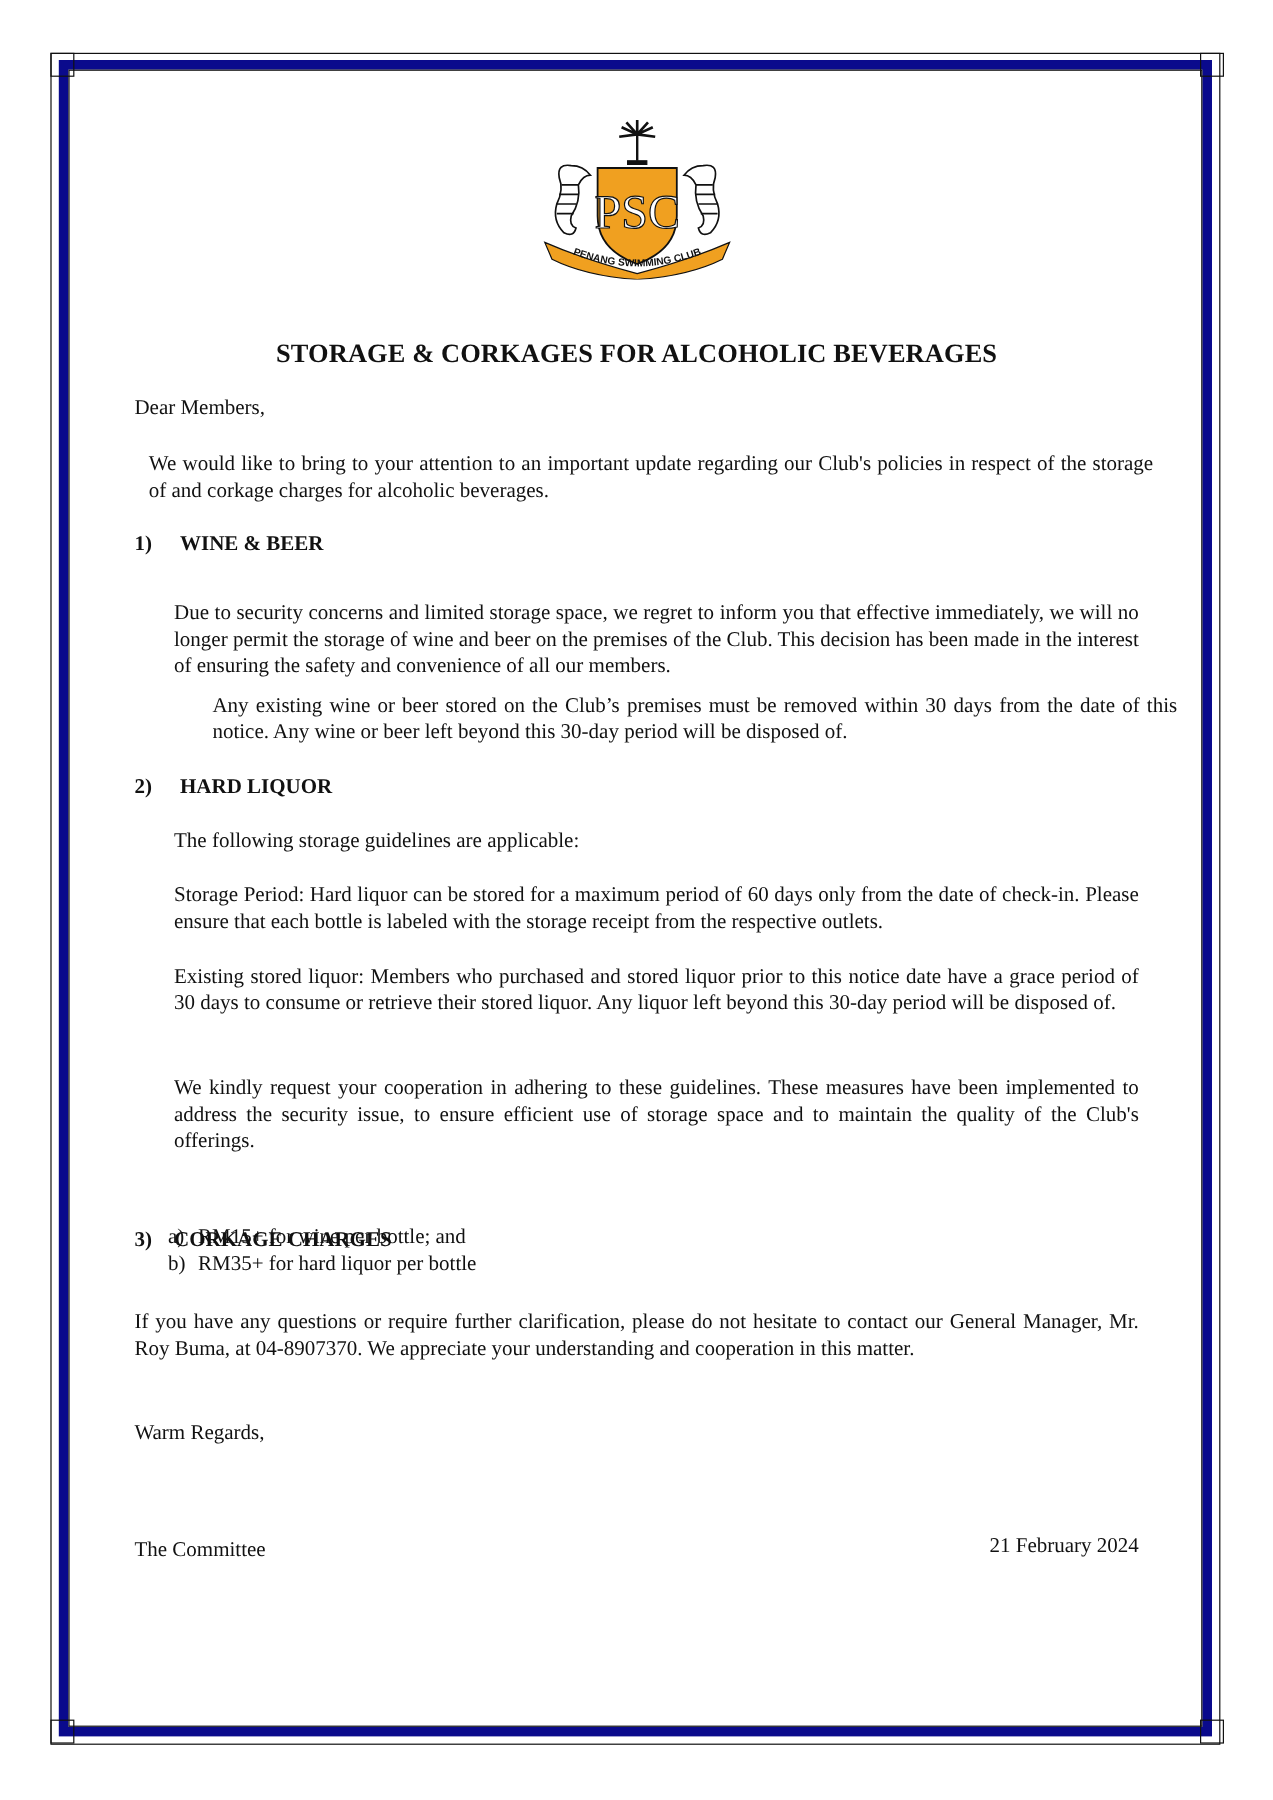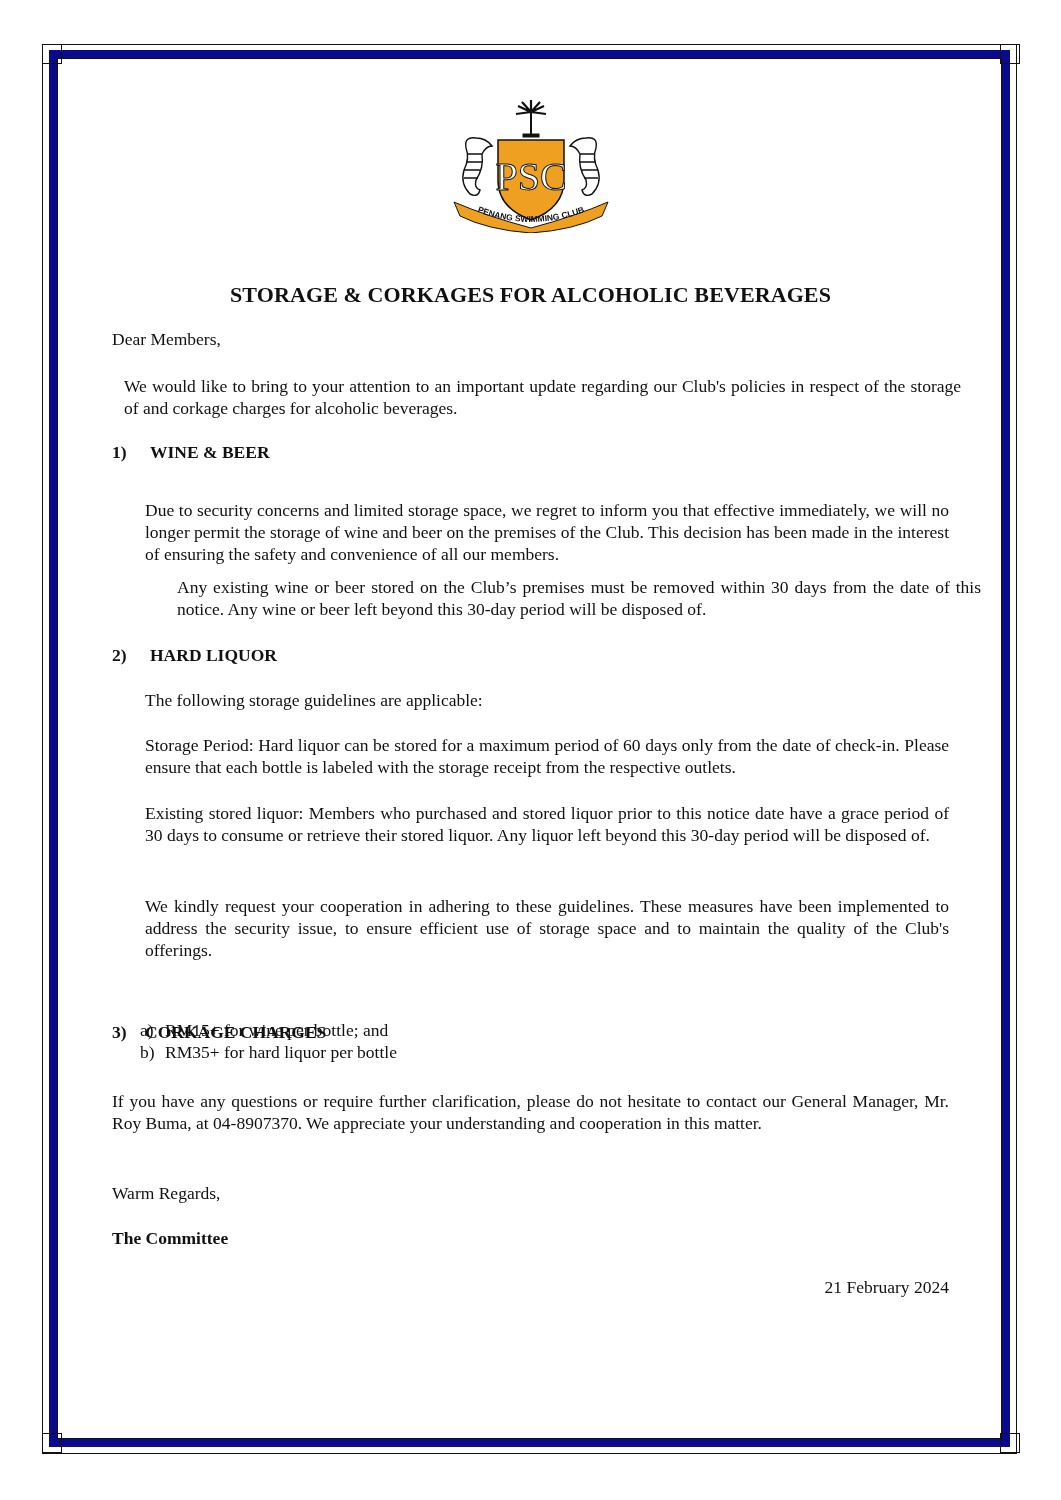--- a/index.html
+++ b/index.html
@@ -95,15 +95,15 @@
   <div class="list-item" style="top:1019px;">
     <span class="list-mark">a)</span><span>RM15+ for wine per bottle; and</span>
   </div>
   <div class="list-item" style="top:1041px;">
     <span class="list-mark">b)</span><span>RM35+ for hard liquor per bottle</span>
   </div>
 
   <div class="abs just" style="top:1090px;">If you have any questions or require further clarification, please do not hesitate to contact our General Manager, Mr. Roy Buma, at 04-8907370. We appreciate your understanding and cooperation in this matter.</div>
 
   <div class="abs" style="top:1182px;">Warm Regards,</div>
-  <div class="abs" style="top:1227px;font-weight:bold;">The Committee</div>
+  <div class="abs" style="top:1280px;">The Committee</div>
   <div class="abs" style="top:1276px;text-align:right;">21 February 2024</div>
 </div>
 
 </body></html>

